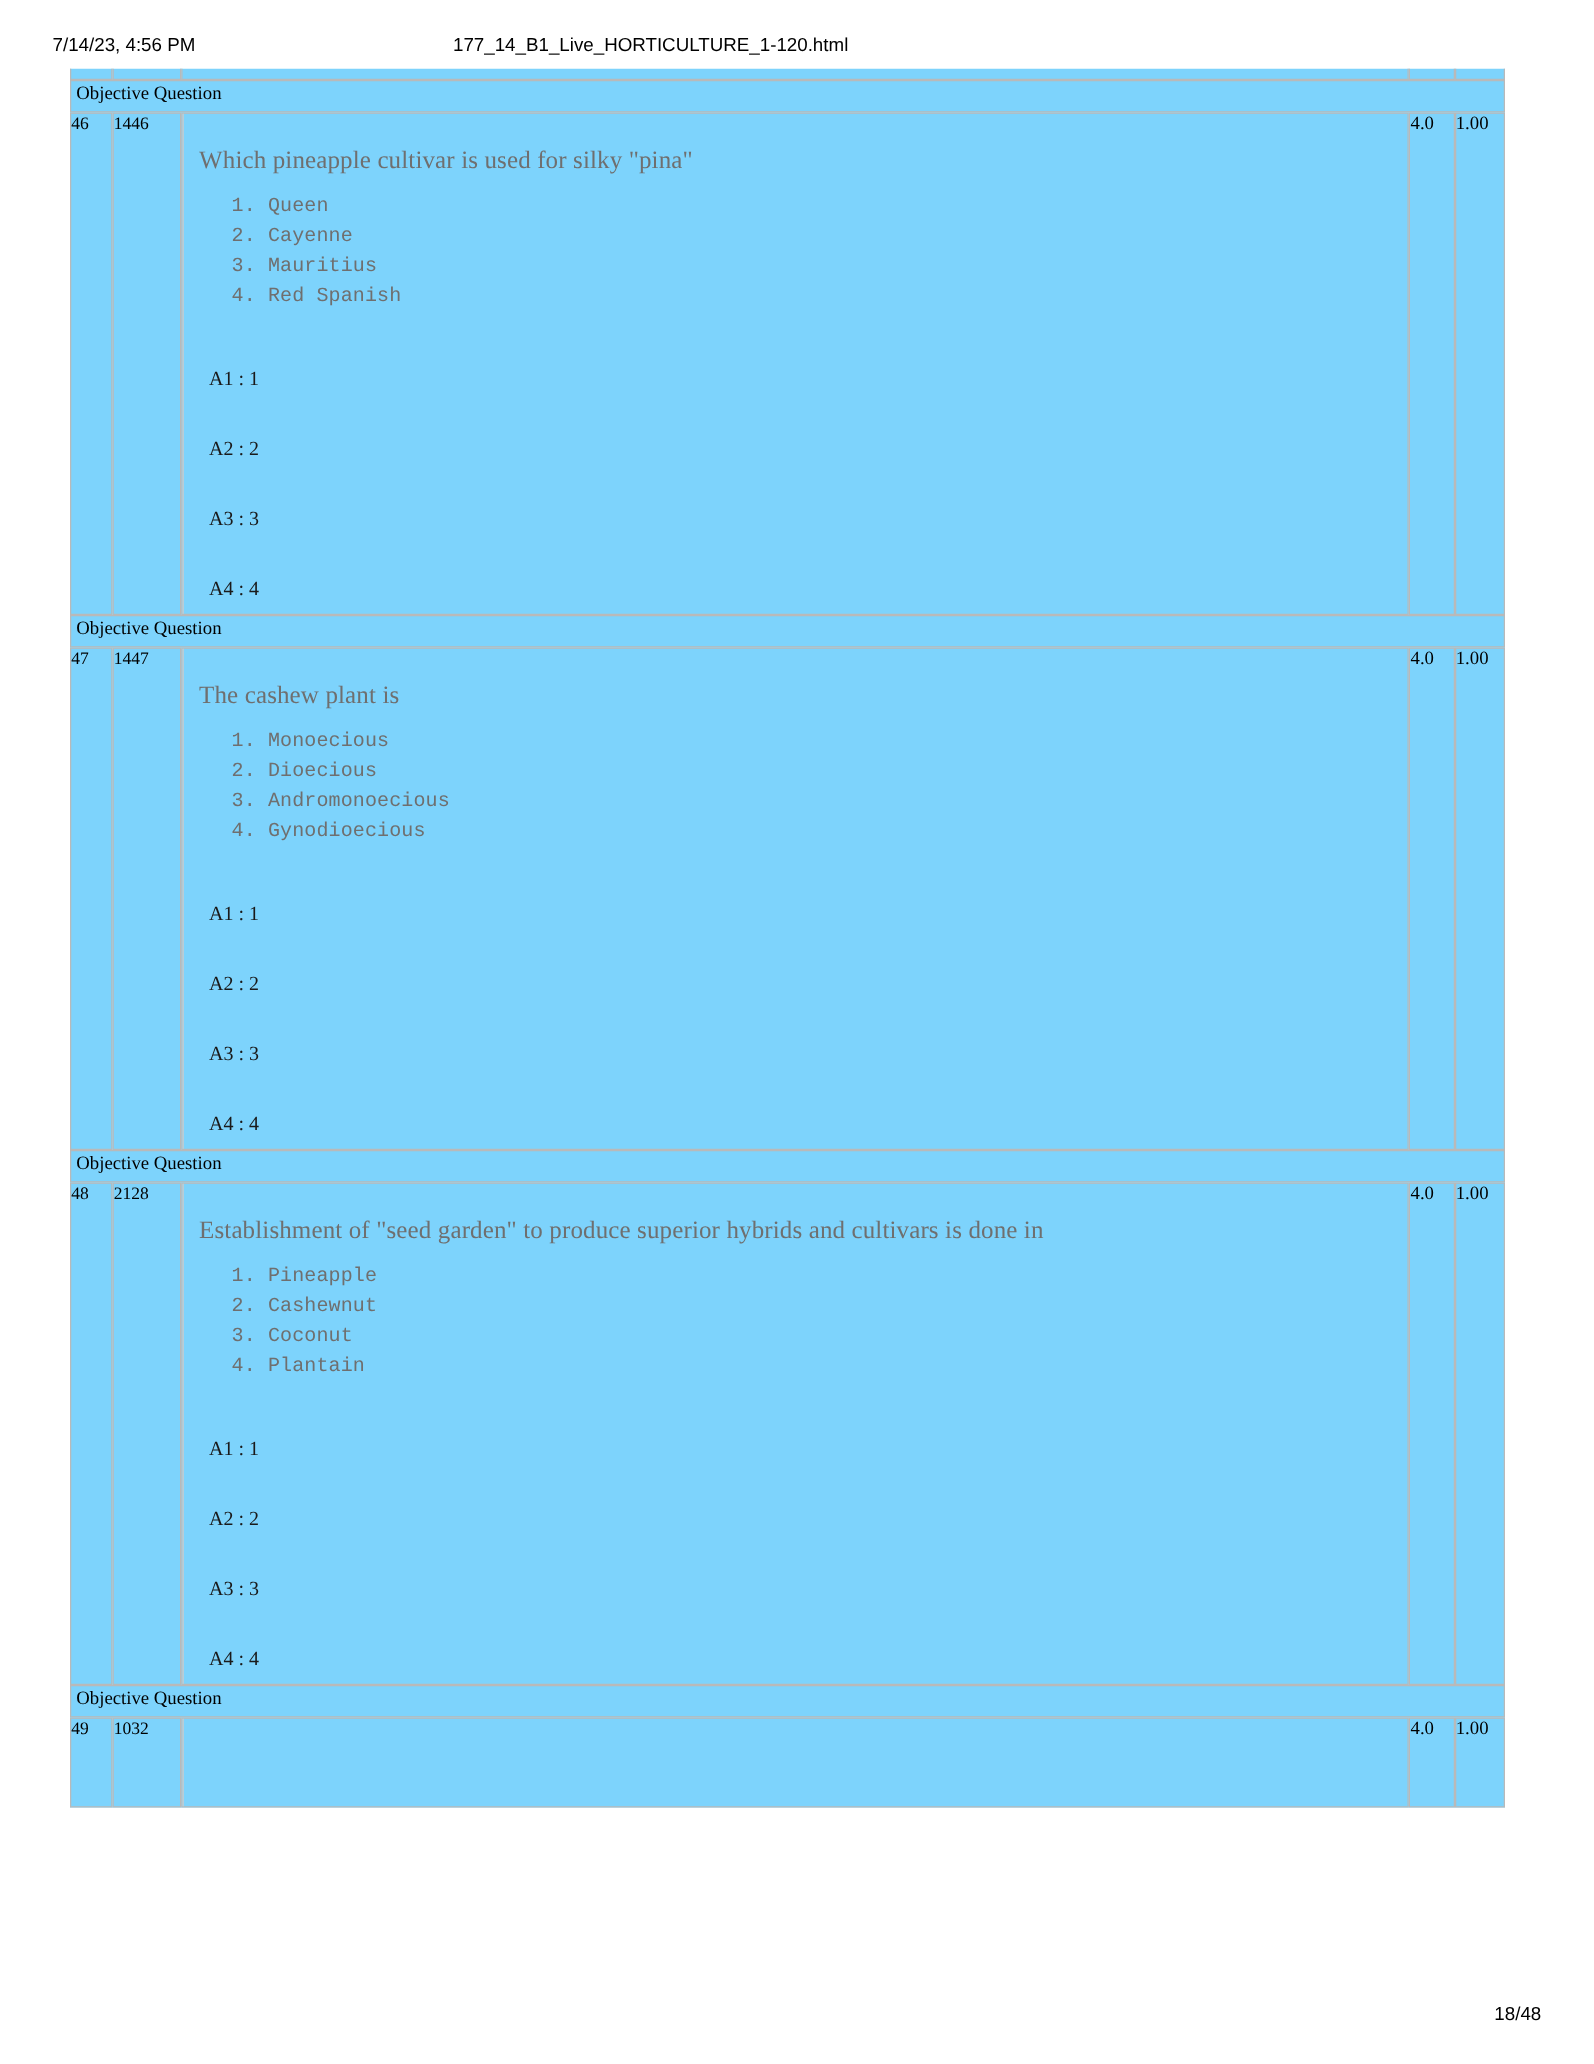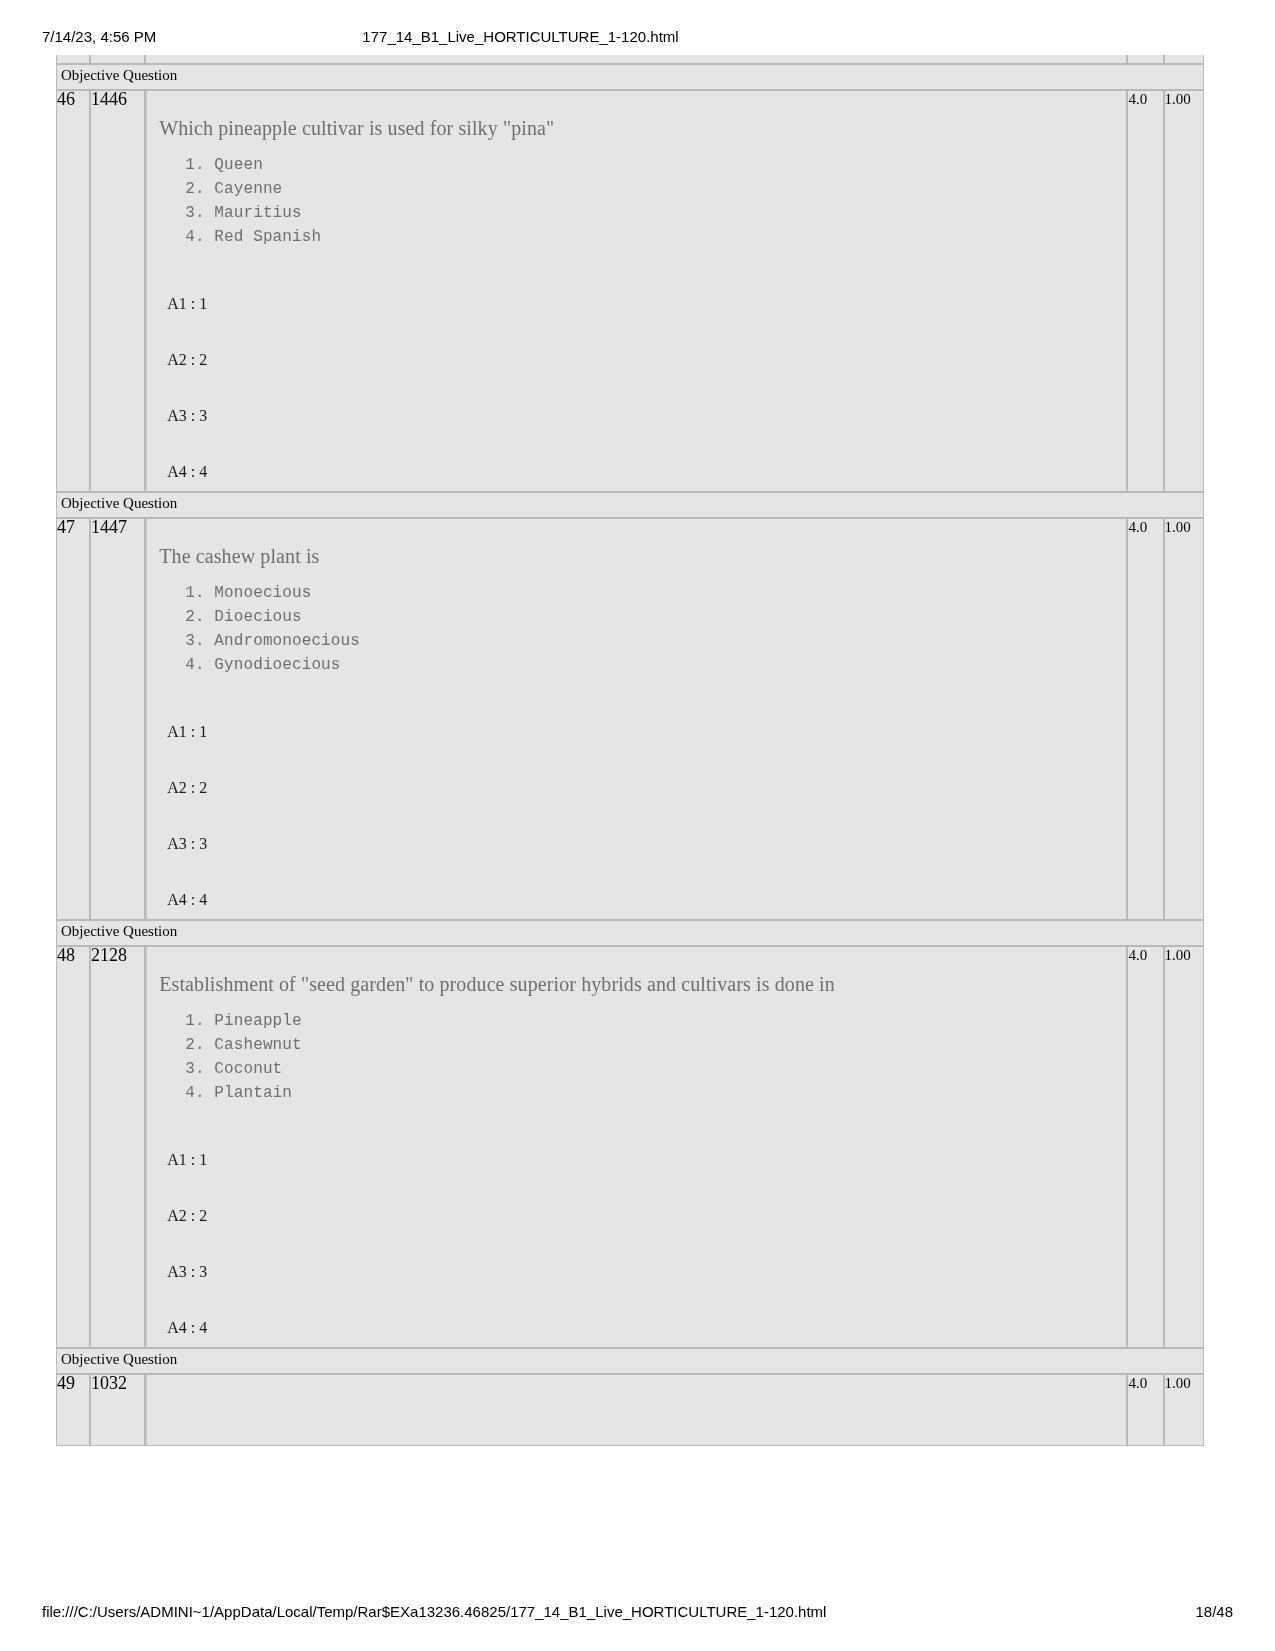--- a/index.html
+++ b/index.html
@@ -78,21 +78,21 @@
     border-collapse: separate;
     border-spacing: 0;
     table-layout: fixed;
     font-family: "Liberation Serif", serif;
   }
 
   table.exam td {
     border: 1px solid #b9b9b9;
     vertical-align: top;
     padding: 0;
-    background: #e5e5e5;
+    background: #7dd3fc;
   }
 
   
   col.c-sno   { width: 32px;  }
   col.c-qid   { width: 52px;  }
   col.c-body  { width: 924px; }
   col.c-mark  { width: 34px;  }
   col.c-neg   { width: 38px;  }
 
   
@@ -113,21 +113,21 @@
     font-family: "Liberation Serif", serif;
     font-size: 15px;
     color: #000;
     line-height: 18px;
     white-space: nowrap;
   }
 
   
   td.cell-sno, td.cell-qid {
     font-family: "Liberation Serif", serif;
-    font-size: 18px;
+    font-size: 14px;
     color: #000;
     padding: 2px 0 0 4px;
     line-height: 17px;
   }
   td.cell-mark, td.cell-neg {
     font-family: "Liberation Serif", serif;
     font-size: 15px;
     color: #000;
     padding: 2px 0 0 3px;
     line-height: 17px;
@@ -298,15 +298,14 @@
             <div class="body-inner body-empty"></div>
           </td>
           <td class="cell-mark">4.0</td>
           <td class="cell-neg">1.00</td>
         </tr>
       </tbody>
   </table>
 </div>
 
 <div class="print-footer">
-  <span class="pf-url">file:///C:/Users/ADMINI~1/AppData/Local/Temp/Rar$EXa13236.46825/177_14_B1_Live_HORTICULTURE_1-120.html</span>
   <span class="pf-page">18/48</span>
 </div>
 
 </body></html>

